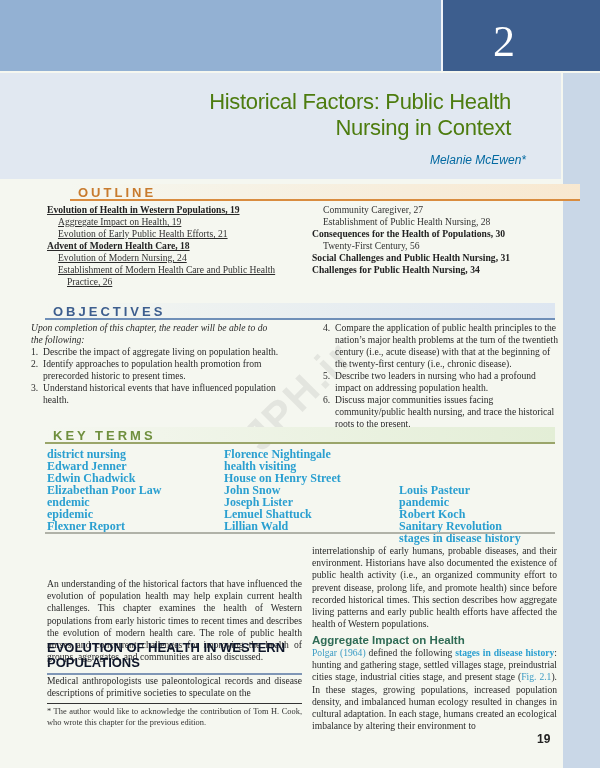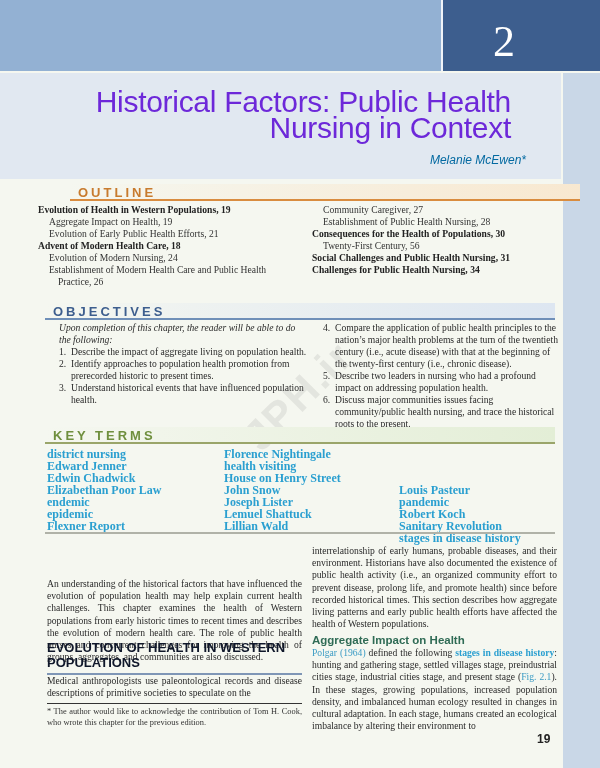--- a/index.html
+++ b/index.html
@@ -7,42 +7,42 @@
     width:600px; height:768px; position:relative; overflow:hidden;
     background:#f5f7f0;
     font-family:"Liberation Serif", "DejaVu Serif", serif;
     color:#2a2a2a;
   }
   .top-band { position:absolute; left:0; top:0; width:600px; height:71px; background:#93b1d3; }
   .chapter-box { position:absolute; left:441px; top:0; width:159px; height:71px; background:#3d5e8e; border-left:2px solid #f0f3f8; box-sizing:border-box; }
   .chapter-num { position:absolute; left:50px; top:20px; font-family:"Liberation Serif", serif; font-size:44px; color:#ffffff; line-height:1; }
   .title-panel { position:absolute; left:0; top:73px; width:561px; height:106px; background:#e1e8f1; }
   .side-strip { position:absolute; left:563px; top:73px; width:37px; height:695px; background:#c9d7e7; }
-  .chapter-title { position:absolute; right:50px; top:16px; text-align:right; font-family:"Liberation Sans", sans-serif; font-size:30px; line-height:26px; color:#6d28d9; font-weight:normal; letter-spacing:-0.3px; }
+  .chapter-title { position:absolute; right:50px; top:16px; text-align:right; font-family:"Liberation Sans", sans-serif; font-size:22px; line-height:26px; color:#4d7c0f; font-weight:normal; letter-spacing:-0.3px; }
   .author { position:absolute; right:35px; top:80px; font-family:"Liberation Sans", sans-serif; font-style:italic; font-size:12px; color:#0369a1; }
 
   .section-head { position:absolute; left:45px; width:510px; height:17px; font-family:"Liberation Sans", sans-serif; font-weight:bold; font-size:13px; letter-spacing:3px; padding-left:8px; box-sizing:border-box; line-height:17px; }
   .outline-head { top:184px; color:#c87b2e; background:linear-gradient(to right,#f5f7f0,#f8e8d0); border-bottom:2px solid #d98c3f;margin-left:25px; }
   .objectives-head { top:303px; color:#3d5e8e; background:linear-gradient(to right,#f5f7f0,#dde6f1); border-bottom:2px solid #6f8fb8; }
   .keyterms-head { top:427px; color:#6f8f3e; background:linear-gradient(to right,#f5f7f0,#e3eed6); border-bottom:2px solid #9aa56a; }
 
   .outline-col { position:absolute; top:204px; font-size:9.6px; line-height:12px; }
   .outline-col .item { white-space:nowrap; }
   .outline-col .l1 { font-weight:bold; color:#222; }
   .outline-col .l2 { padding-left:11px; color:#333; }
   .outline-col .l2.wrap2 { padding-left:20px; }
-  .oc1 { left:38px; }
+  .oc1 { left:47px;text-decoration:underline; }
   .oc2 { left:312px; }
 
   .obj-col { position:absolute; top:322px; font-size:9.6px; line-height:12px; color:#2a2a2a; }
   .obj-intro { font-style:italic; width:250px; }
   .obj-item { display:flex; }
   .obj-item .num { width:12px; flex:none; }
   .obj-item .txt { flex:1; }
-  .ob1 { left:59px; width:255px; }
+  .ob1 { left:31px; width:255px; }
   .ob2 { left:323px; width:235px; }
 
   .kt-col { position:absolute; top:448px; font-size:12px; line-height:12px; font-weight:bold; color:#2a9fd0; }
   .kt1 { left:47px; } .kt2 { left:224px; } .kt3 { left:399px;margin-top:36px; }
   .kt-rule { position:absolute; left:45px; top:532px; width:510px; height:2px; background:#b0b2a8; }
 
   .body-col { position:absolute; font-size:9.6px; line-height:12.2px; color:#2a2a2a; text-align:justify; }
   .bc1 { left:47px; top:545px; width:255px;margin-top:33px; }
   .bc2 { left:312px; top:545px; width:245px; }
   .h2 { position:absolute; left:47px; top:640px; width:255px; font-family:"Liberation Sans", sans-serif; font-weight:bold; font-size:13px; line-height:15px; color:#0f172a; padding-bottom:3px; border-bottom:2px solid #7f96b6; }

